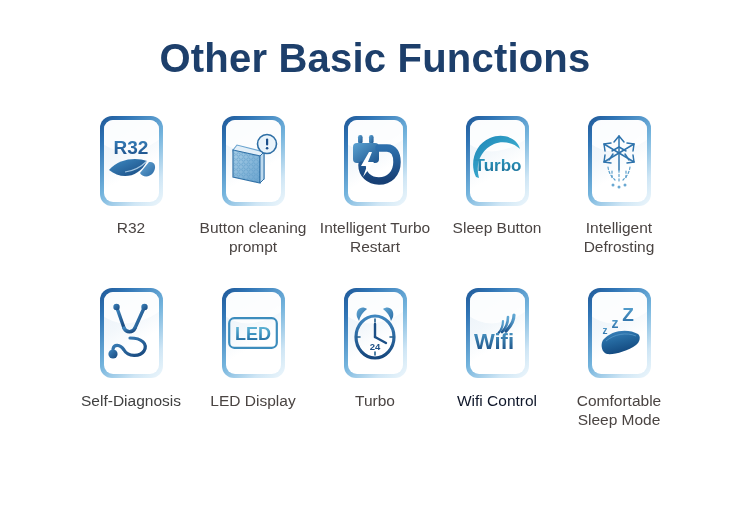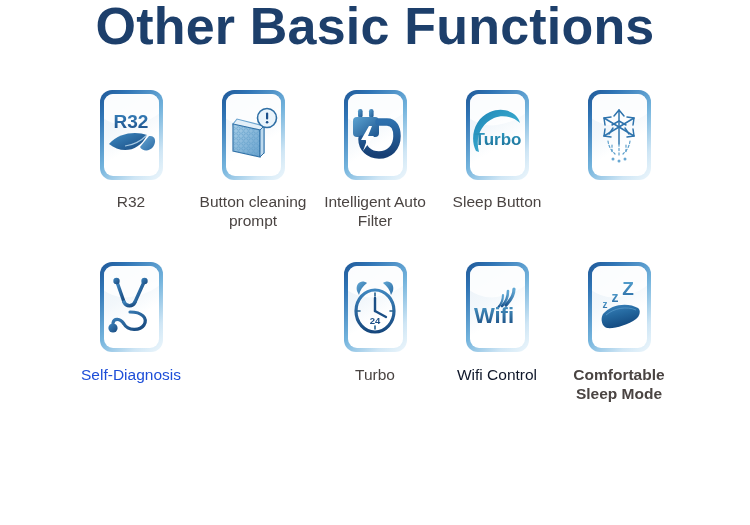--- a/index.html
+++ b/index.html
@@ -9,26 +9,27 @@
   body {
     width: 750px;
     height: 525px;
     background: #ffffff;
     font-family: "Liberation Sans", sans-serif;
     overflow: hidden;
     position: relative;
   }
   #page-title {
     text-align: center;
-    font-size: 52px;
+    font-size: 40px;
     font-weight: bold;
     color: #1d3f६b;
     color: #1d3f6b;
     letter-spacing: 0.2px;
     margin: 0;
+    padding-top: 38px;
     line-height: 1;
   }
   .grid {
     margin: 0 auto;
     width: 610px;
   }
   .row {
     display: flex;
     justify-content: flex-start;
     align-items: flex-start;
@@ -171,21 +172,21 @@
             <rect x="20" y="3" width="4.6" height="9" rx="2.2" fill="url(#gPlug)"></rect>
 
             <rect x="4" y="11" width="26" height="20" rx="4" fill="url(#gPlug)"></rect>
 
             <path d="M30 16 L38 16 C45 16 48 22 48 30 C48 42 40 49 30 49 C20 49 13 42 13 33" fill="none" stroke="url(#gCord)" stroke-width="7.5" stroke-linecap="round"></path>
 
             <path d="M20 20 L12 34 L18 34 L14 45 L25 30 L19 30 L23 20 Z" fill="#ffffff"></path>
           </svg>
         </div>
       </div>
-      <div class="label" style="color: rgb(74, 68, 66);">Intelligent Auto Filter</div>
+      <div class="label" style="color: rgb(74, 68, 66);">Intelligent Turbo Restart</div>
     </div>
 
     <div class="cell">
       <div class="tile">
         <div class="tile-inner">
           <svg width="54" height="56" viewBox="0 0 54 56">
             <defs>
               <linearGradient id="gSwoosh" x1="0" y1="0" x2="1" y2="1">
                 <stop offset="0" stop-color="#1c84b5"></stop>
                   <stop offset="0.6" stop-color="#39a8cd"></stop>
@@ -228,20 +229,21 @@
               <path d="M33 41 L33 49"></path>
             </g>
             <g fill="#6aa8d2">
               <circle cx="20" cy="55" r="1.5"></circle>
               <circle cx="26" cy="57" r="1.5"></circle>
               <circle cx="32" cy="55" r="1.5"></circle>
             </g>
           </svg>
         </div>
       </div>
+      <div class="label" style="color: rgb(74, 68, 66);">Intelligent Defrosting</div>
     </div>
   </div>
 
   <div class="row row-2">
 
     <div class="cell">
       <div class="tile">
         <div class="tile-inner">
           <svg width="54" height="62" viewBox="0 0 54 62">
             <defs>
@@ -256,24 +258,40 @@
               <path d="M20 26 C22 31 29 31 31 26"></path>
               <path d="M26 30 L26 36"></path>
             </g>
             <path d="M26 36 C38 36 44 42 40 49 C36 55 24 55 20 48 C16 42 10 42 9 47" fill="none" stroke="url(#gSteth)" stroke-width="3.2" stroke-linecap="round"></path>
             <circle cx="9" cy="52" r="4.6" fill="url(#gSteth)"></circle>
             <circle cx="12.5" cy="5" r="3.2" fill="url(#gSteth)"></circle>
             <circle cx="40.5" cy="5" r="3.2" fill="url(#gSteth)"></circle>
           </svg>
         </div>
       </div>
-      <div class="label" style="color: #1d4ed8;">Self-Diagnosis</div>
-    </div>
-
-    <div class="cell">
+      <div class="label" style="color: #404040;">Self-Diagnosis</div>
+    </div>
+
+    <div class="cell">
+      <div class="tile">
+        <div class="tile-inner">
+          <svg width="50" height="32" viewBox="0 0 50 32">
+            <defs>
+              <linearGradient id="gLedTxt" x1="0" y1="0" x2="0" y2="1">
+                <stop offset="0" stop-color="#6cc0dc"></stop>
+                  <stop offset="0.55" stop-color="#3a8fbe"></stop>
+                <stop offset="1" stop-color="#1a5a8f"></stop>
+              </linearGradient>
+            </defs>
+            <rect x="1.2" y="1.2" width="47.6" height="29.6" rx="5" fill="none" stroke="#3d8dbd" stroke-width="2.2"></rect>
+            <text x="25" y="23" font-family="'Liberation Sans',sans-serif" font-size="18" font-weight="bold" fill="url(#gLedTxt)" text-anchor="middle">LED</text>
+          </svg>
+        </div>
+      </div>
+      <div class="label" style="color: rgb(74, 68, 66);">LED Display</div>
     </div>
 
     <div class="cell">
       <div class="tile">
         <div class="tile-inner">
           <svg width="52" height="60" viewBox="0 0 52 60">
             <defs>
               <linearGradient id="gBell" x1="0" y1="0" x2="1" y2="1">
                 <stop offset="0" stop-color="#63a8d4"></stop>
                   <stop offset="1" stop-color="#2a6ca5"></stop>
@@ -345,16 +363,16 @@
               </linearGradient>
             </defs>
             <text x="36" y="17" font-family="'Liberation Sans',sans-serif" font-size="19" font-weight="bold" fill="url(#gZ)" text-anchor="middle">Z</text>
             <text x="23" y="24" font-family="'Liberation Sans',sans-serif" font-size="14" font-weight="bold" fill="url(#gZ)" text-anchor="middle">z</text>
             <text x="13" y="30" font-family="'Liberation Sans',sans-serif" font-size="10" font-weight="bold" fill="url(#gZ)" text-anchor="middle">z</text>
             <path d="M11 36 C19 26 36 24 46 30 C49 32 48 38 44 41 C36 47 22 51 15 50 C10 49 8 41 11 36 Z" fill="url(#gPillow)"></path>
             <path d="M14 37 C22 30 35 28 44 32" fill="none" stroke="#6fb0db" stroke-width="1" opacity="0.5"></path>
           </svg>
         </div>
       </div>
-      <div class="label" style="color: rgb(74, 68, 66); font-weight: bold;">Comfortable Sleep Mode</div>
+      <div class="label" style="color: rgb(74, 68, 66);">Comfortable Sleep Mode</div>
     </div>
   </div>
 </div>
 
 </body></html>

